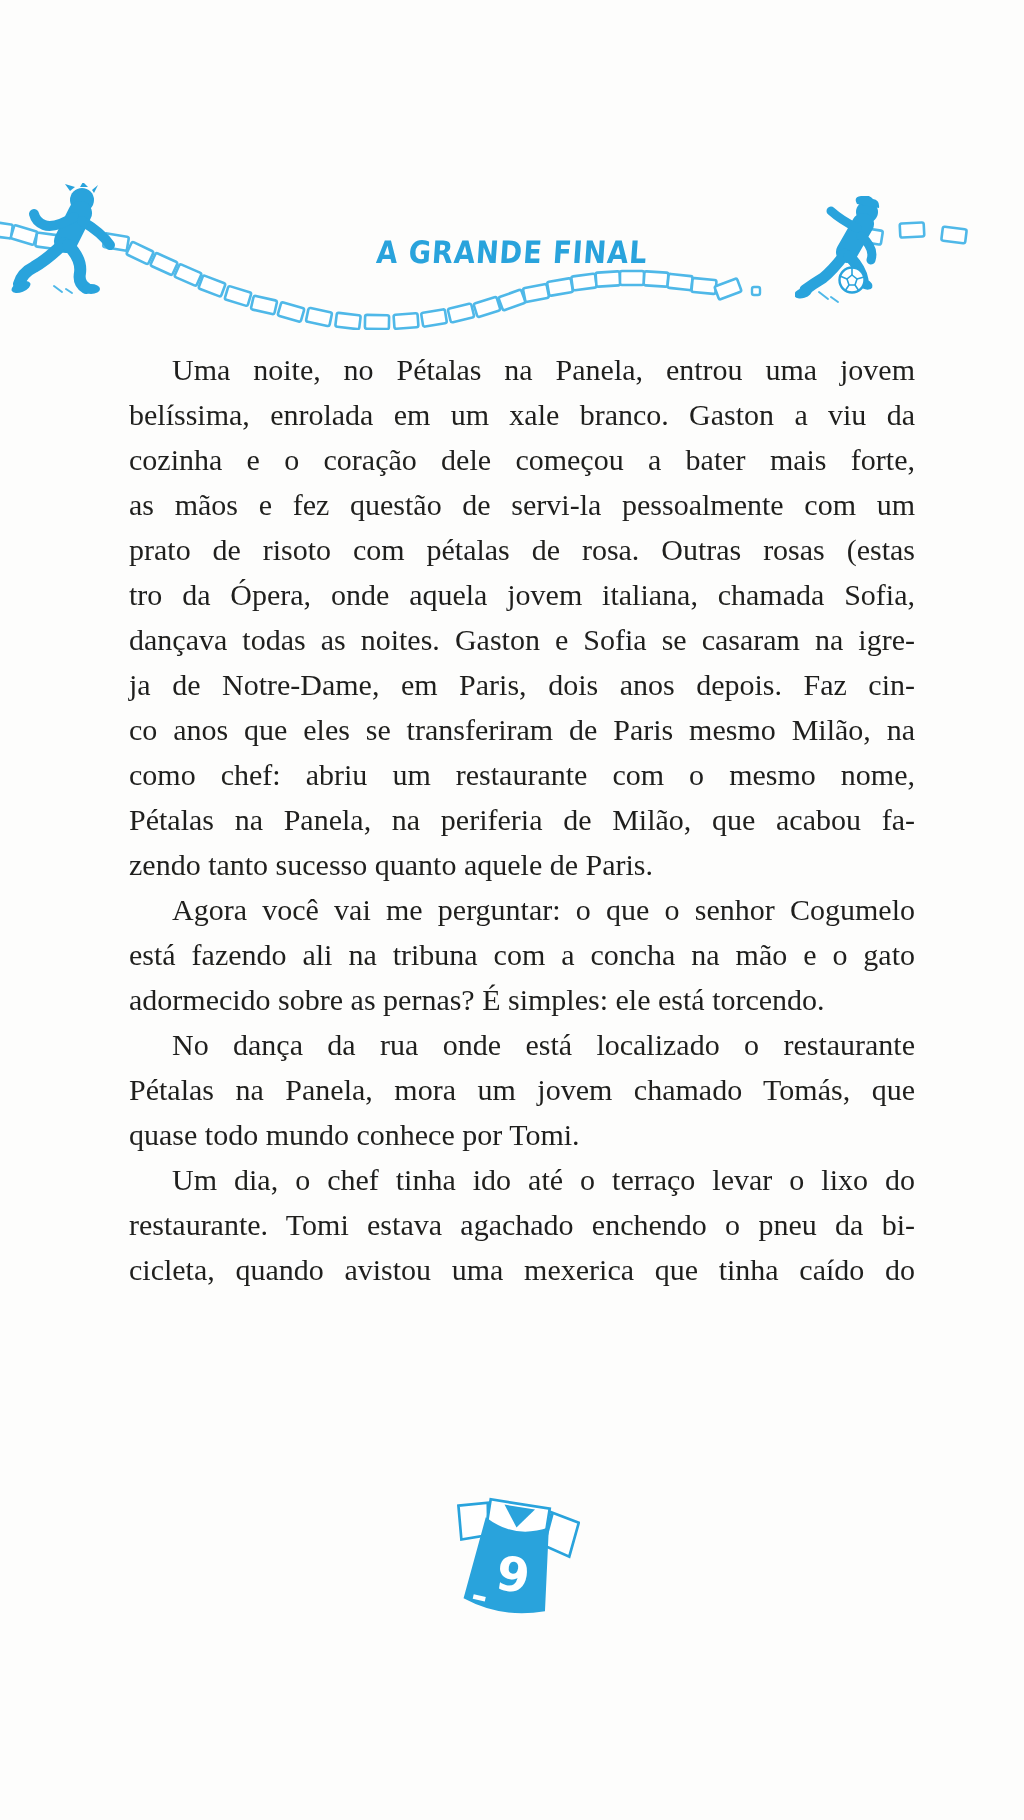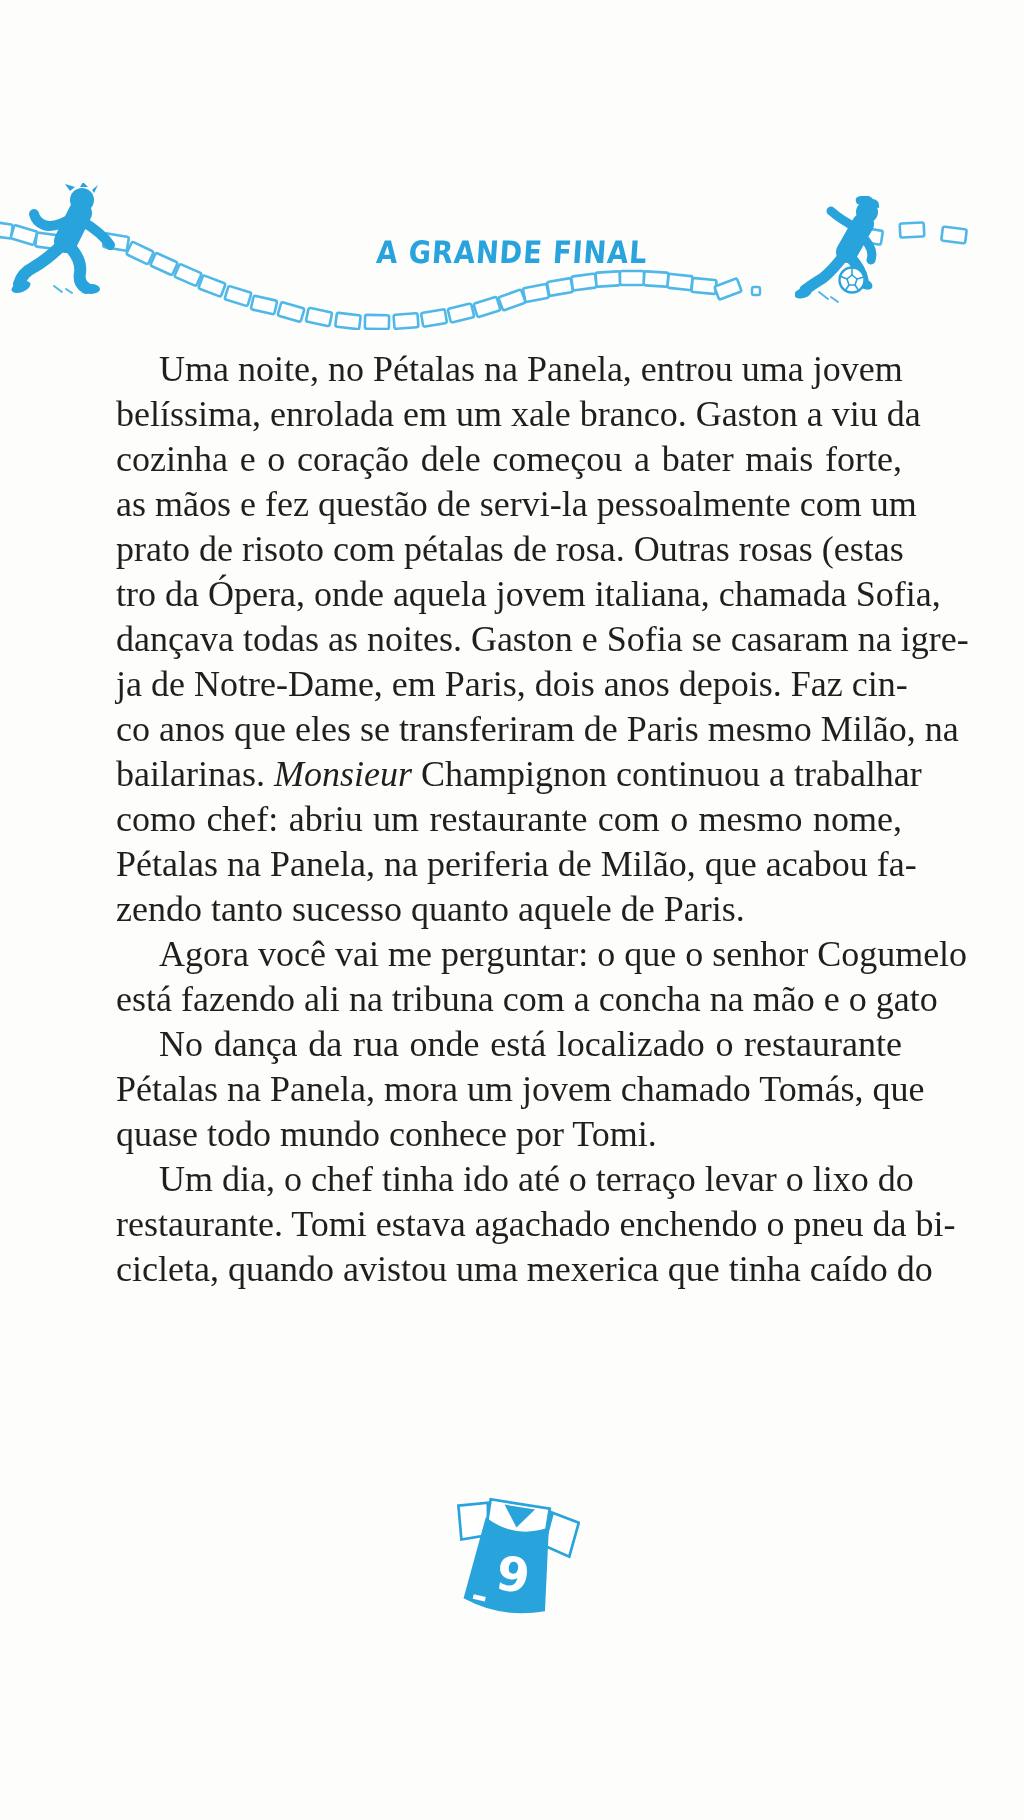--- a/index.html
+++ b/index.html
@@ -24,22 +24,22 @@
     position:absolute;left:0;right:0;top:236px;margin:0;
     text-align:center;
     font-family:"DejaVu Sans", sans-serif;
     font-weight:700;font-size:31px;line-height:32px;
     color:var(--accent);
     letter-spacing:1px;
     transform:skewX(-4deg) scaleX(.88);
   }
   
   .body-text{
-    position:absolute;left:116px;top:347px;width:786px;
-    font-size:36px;
+    position:absolute;left:129px;top:347px;width:786px;
+    font-size:30px;
   }
   .line{
     white-space:nowrap;
     height:45px;line-height:45px;
     text-align:justify;
     text-align-last:justify;
   }
   .line.last{text-align-last:left;}
   .line.indent{text-indent:43px;}
   .line em{font-style:italic;}
@@ -141,26 +141,26 @@
   <main class="body-text" id="body-text">
       <div class="line indent">Uma noite, no Pétalas na Panela, entrou uma jovem</div>
       <div class="line">belíssima, enrolada em um xale branco. Gaston a viu da</div>
       <div class="line">cozinha e o coração dele começou a bater mais forte,</div>
       <div class="line">as mãos e fez questão de servi-la pessoalmente com um</div>
       <div class="line">prato de risoto com pétalas de rosa. Outras rosas (estas</div>
       <div class="line">tro da Ópera, onde aquela jovem italiana, chamada Sofia,</div>
       <div class="line">dançava todas as noites. Gaston e Sofia se casaram na igre-</div>
       <div class="line">ja de Notre-Dame, em Paris, dois anos depois. Faz cin-</div>
       <div class="line">co anos que eles se transferiram de Paris mesmo Milão, na</div>
-      <div class="line">bailarinas. <em>Monsieur</em> Champignon continuou a trabalhar</div>
       <div class="line">como chef: abriu um restaurante com o mesmo nome,</div>
       <div class="line">Pétalas na Panela, na periferia de Milão, que acabou fa-</div>
       <div class="line last">zendo tanto sucesso quanto aquele de Paris.</div>
       <div class="line indent">Agora você vai me perguntar: o que o senhor Cogumelo</div>
       <div class="line">está fazendo ali na tribuna com a concha na mão e o gato</div>
+      <div class="line last">adormecido sobre as pernas? É simples: ele está torcendo.</div>
       <div class="line indent">No dança da rua onde está localizado o restaurante</div>
       <div class="line">Pétalas na Panela, mora um jovem chamado Tomás, que</div>
       <div class="line last">quase todo mundo conhece por Tomi.</div>
       <div class="line indent">Um dia, o chef tinha ido até o terraço levar o lixo do</div>
       <div class="line">restaurante. Tomi estava agachado enchendo o pneu da bi-</div>
       <div class="line">cicleta, quando avistou uma mexerica que tinha caído do</div>
     </main>
 
   <footer class="page-footer">
     <svg class="jersey" viewBox="0 0 130 132">

